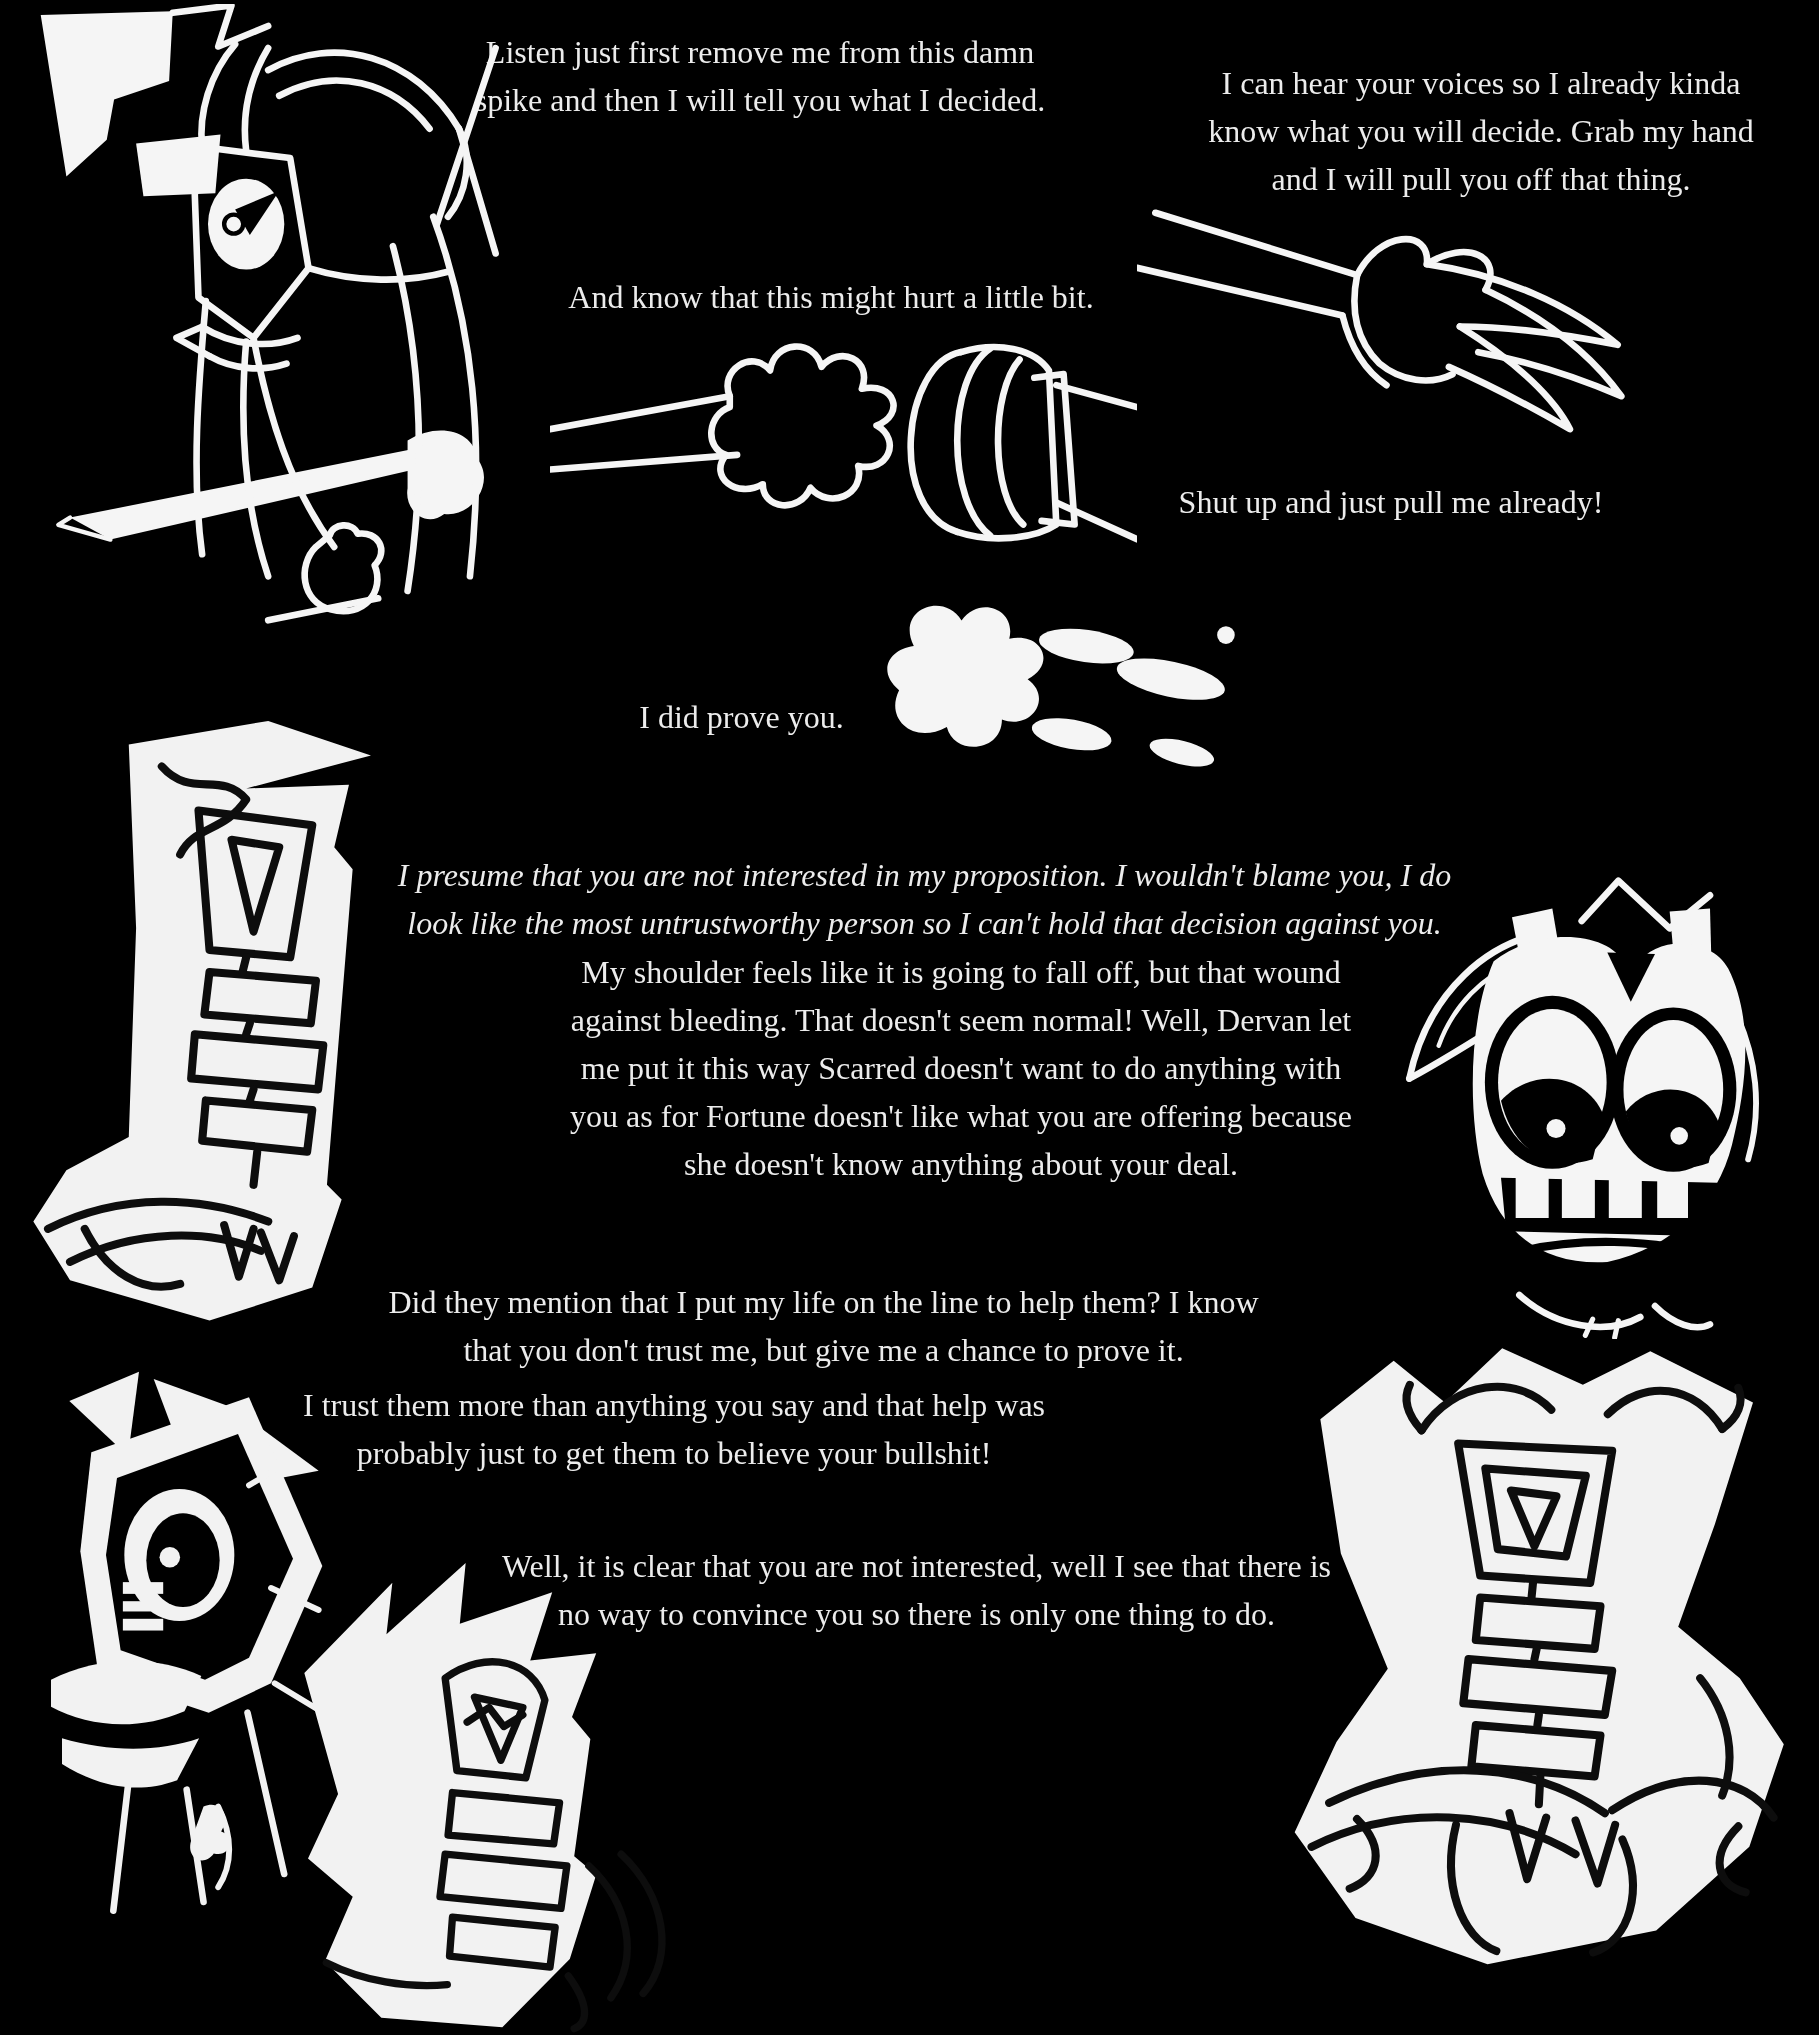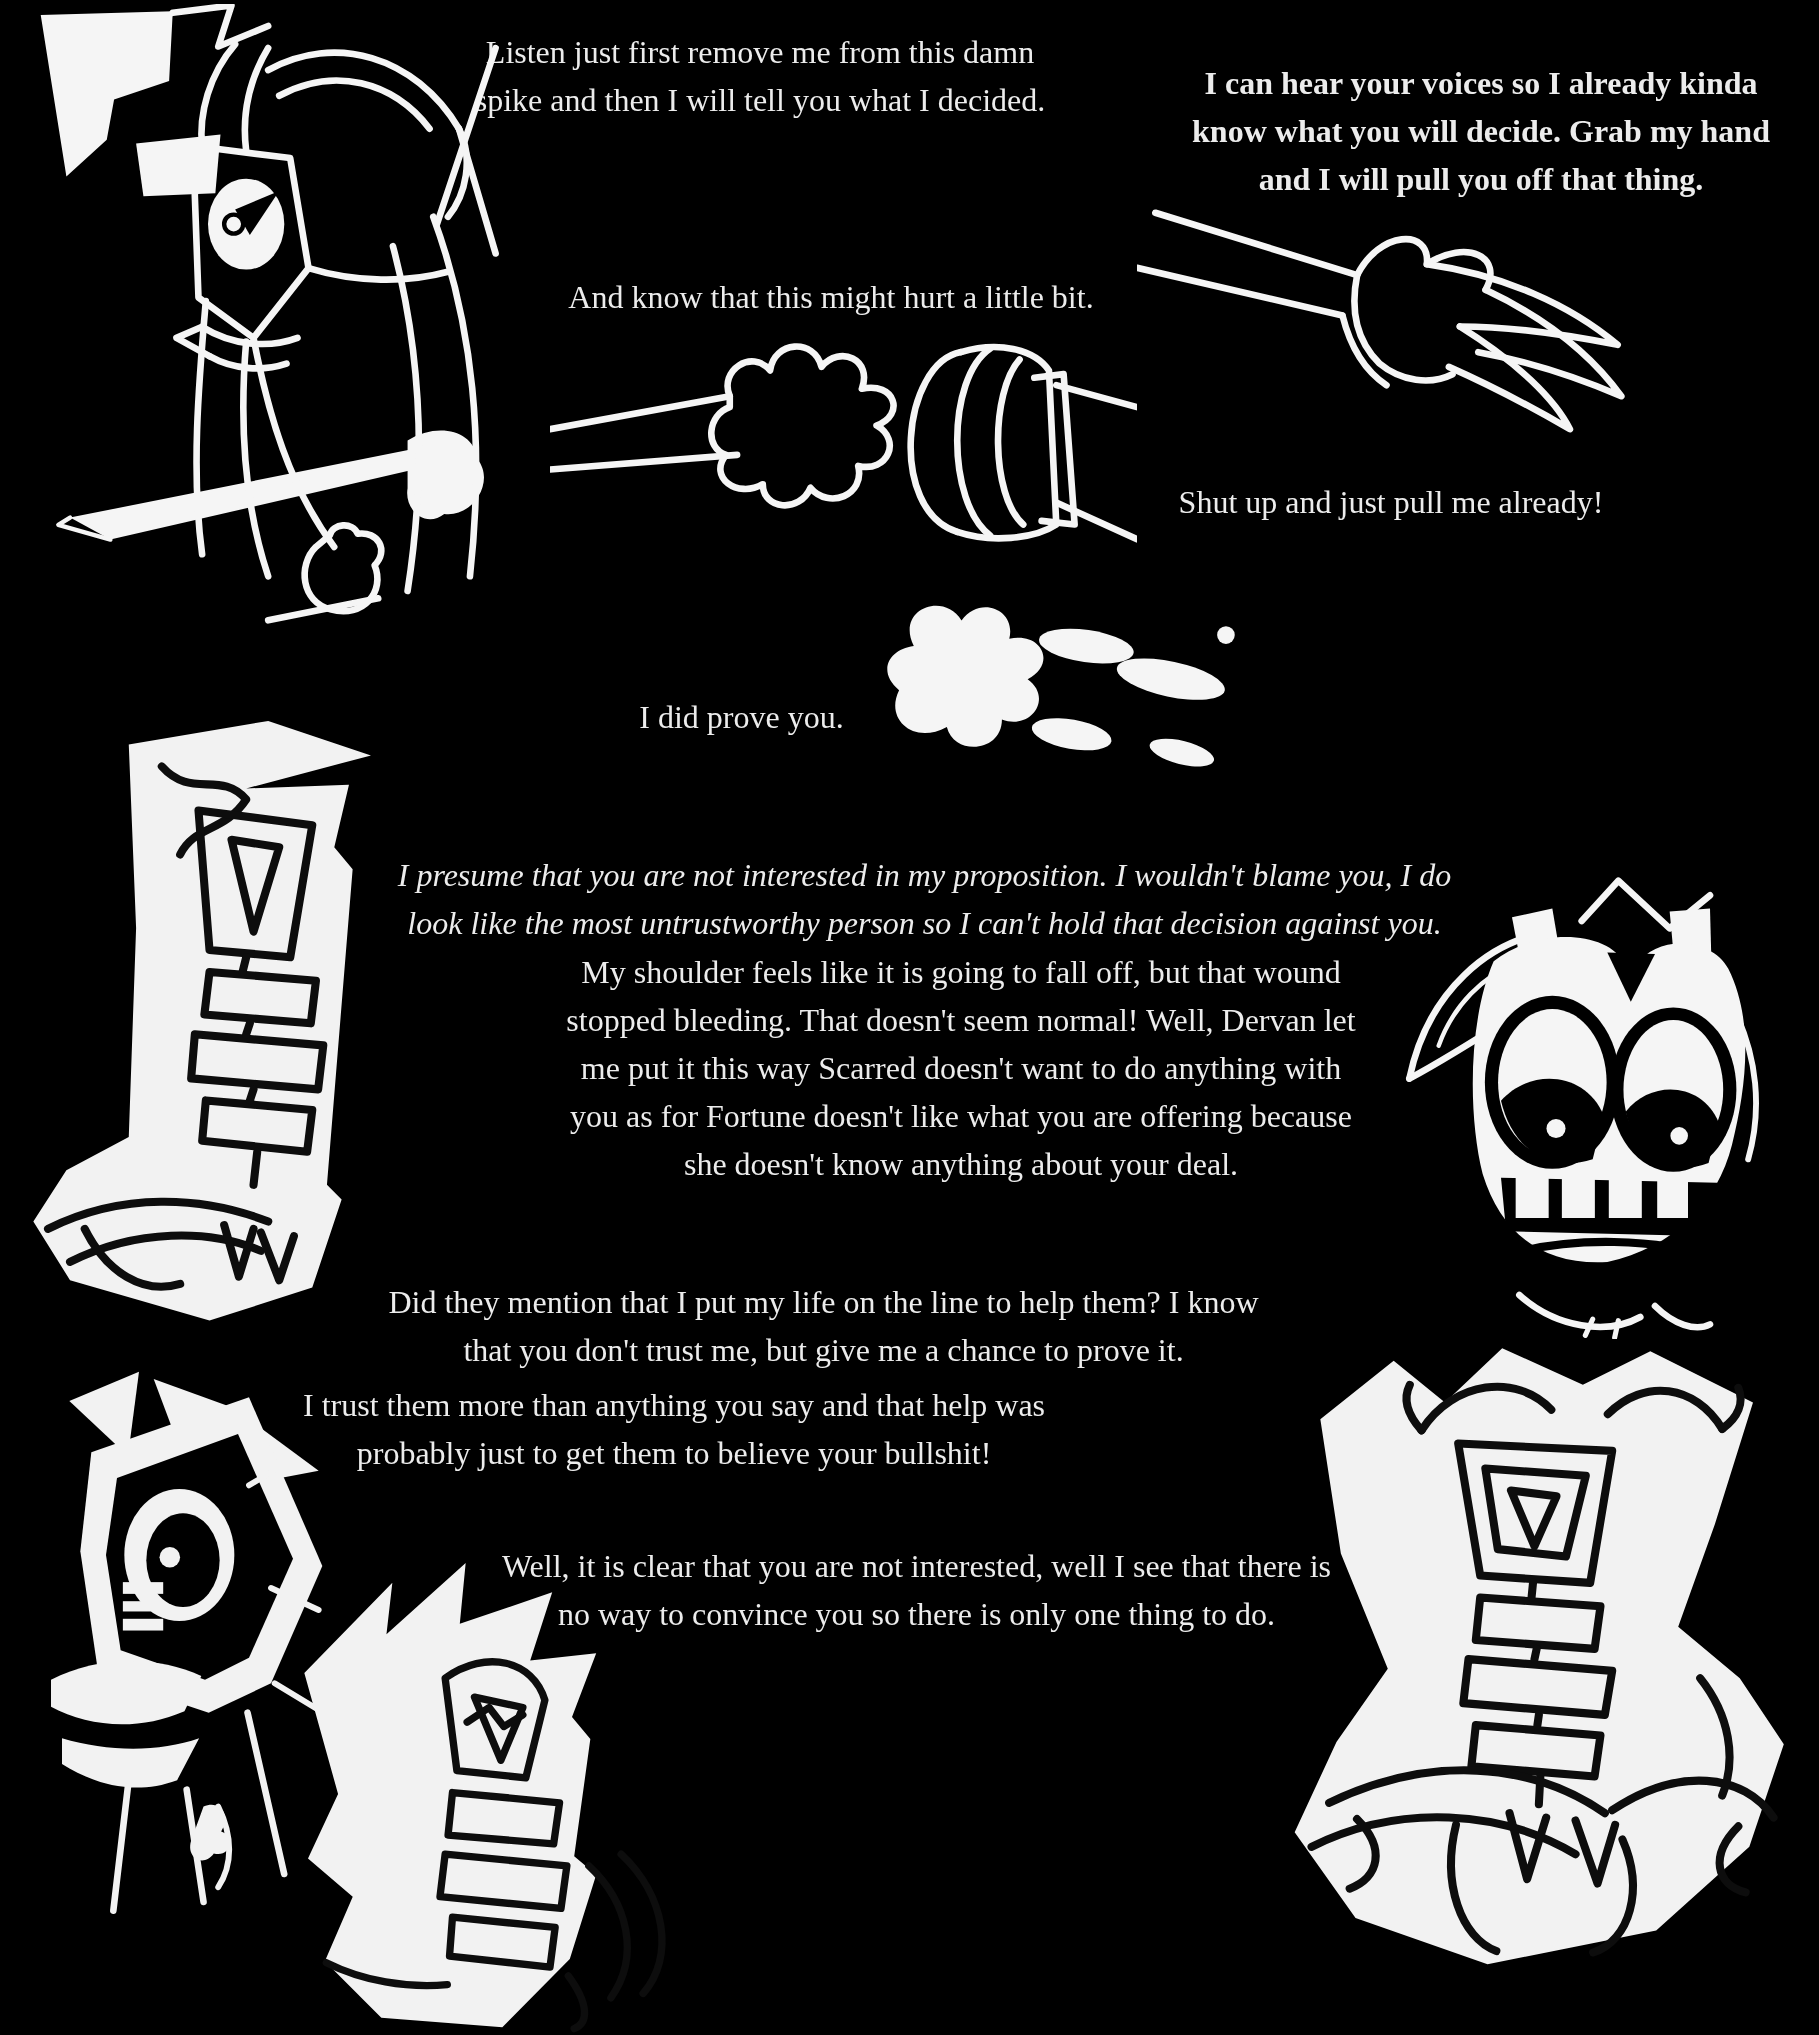--- a/index.html
+++ b/index.html
@@ -17,30 +17,30 @@
   .art { position:absolute; display:block; }
   .art path, .art ellipse, .art circle, .art rect { vector-effect:none; }
 </style>
 </head>
 <body>
 
 <div class="page">
 
   <div class="speech" style="left:393px; top:28px; width:734px;">Listen just first remove me from this damn
 spike and then I will tell you what I decided.</div>
-  <div class="speech" style="left:1151px; top:59px; width:660px;font-weight:bold;">I can hear your voices so I already kinda
+  <div class="speech" style="left:1151px; top:59px; width:660px;">I can hear your voices so I already kinda
 know what you will decide. Grab my hand
 and I will pull you off that thing.</div>
   <div class="speech" style="left:501px; top:273px; width:660px;">And know that this might hurt a little bit.</div>
   <div class="speech" style="left:1134px; top:478px; width:514px;">Shut up and just pull me already!</div>
   <div class="speech" style="left:558px; top:693px; width:367px;">I did prove you.</div>
   <div class="speech" style="left:301px; top:851px; width:1247px;font-style:italic;">I presume that you are not interested in my proposition. I wouldn't blame you, I do
 look like the most untrustworthy person so I can't hold that decision against you.</div>
   <div class="speech" style="left:499px; top:948px; width:924px;">My shoulder feels like it is going to fall off, but that wound
-stopped bleeding. That doesn't seem normal! Well, Dervan let
+against bleeding. That doesn't seem normal! Well, Dervan let
 me put it this way Scarred doesn't want to do anything with
 you as for Fortune doesn't like what you are offering because
 she doesn't know anything about your deal.</div>
   <div class="speech" style="left:310px; top:1234px; width:1027px;margin-top:44px;">Did they mention that I put my life on the line to help them? I know
 that you don't trust me, but give me a chance to prove it.</div>
   <div class="speech" style="left:197px; top:1381px; width:954px;">I trust them more than anything you say and that help was
 probably just to get them to believe your bullshit!</div>
   <div class="speech" style="left:403px; top:1542px; width:1027px;">Well, it is clear that you are not interested, well I see that there is
 no way to convince you so there is only one thing to do.</div>
 

